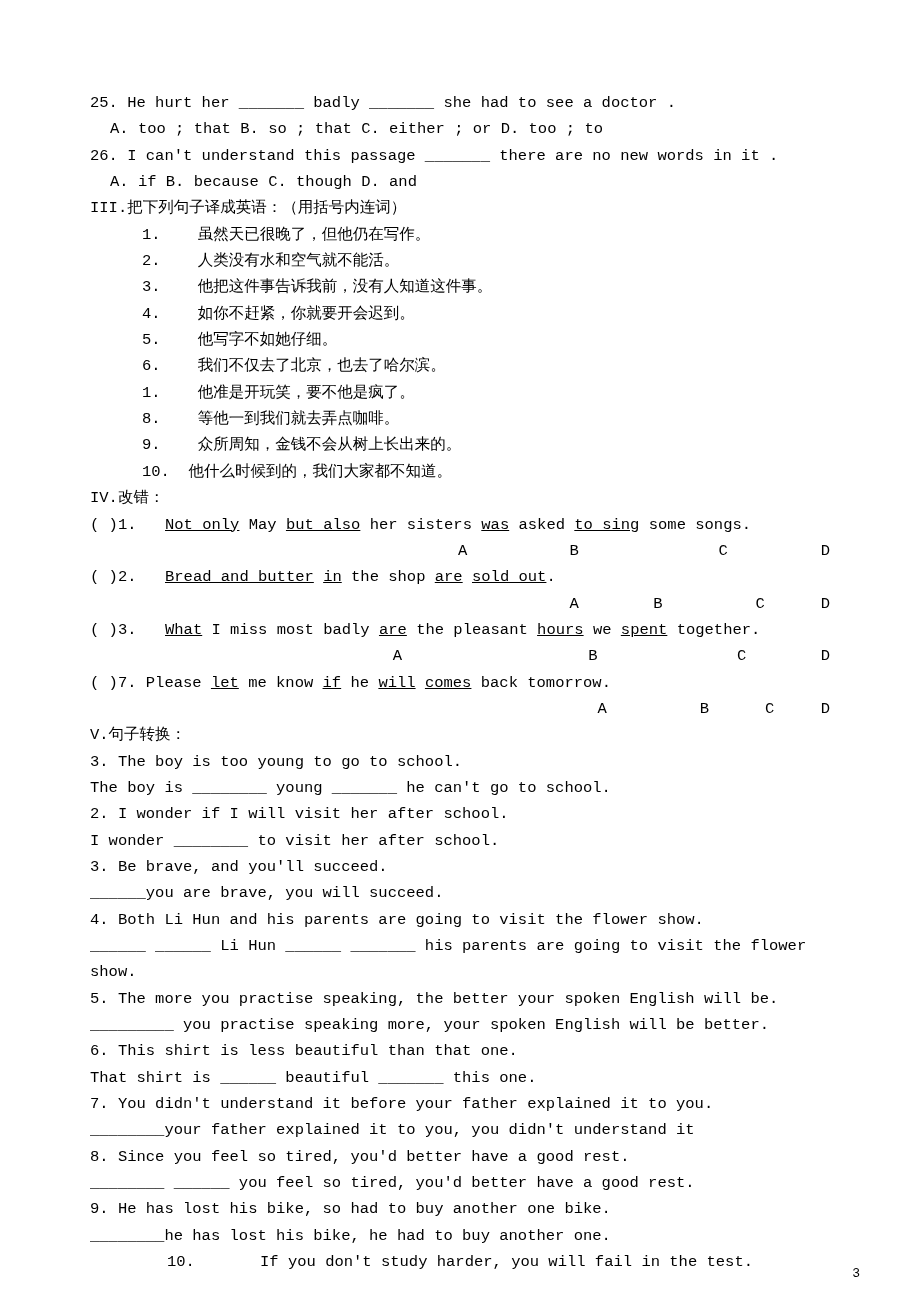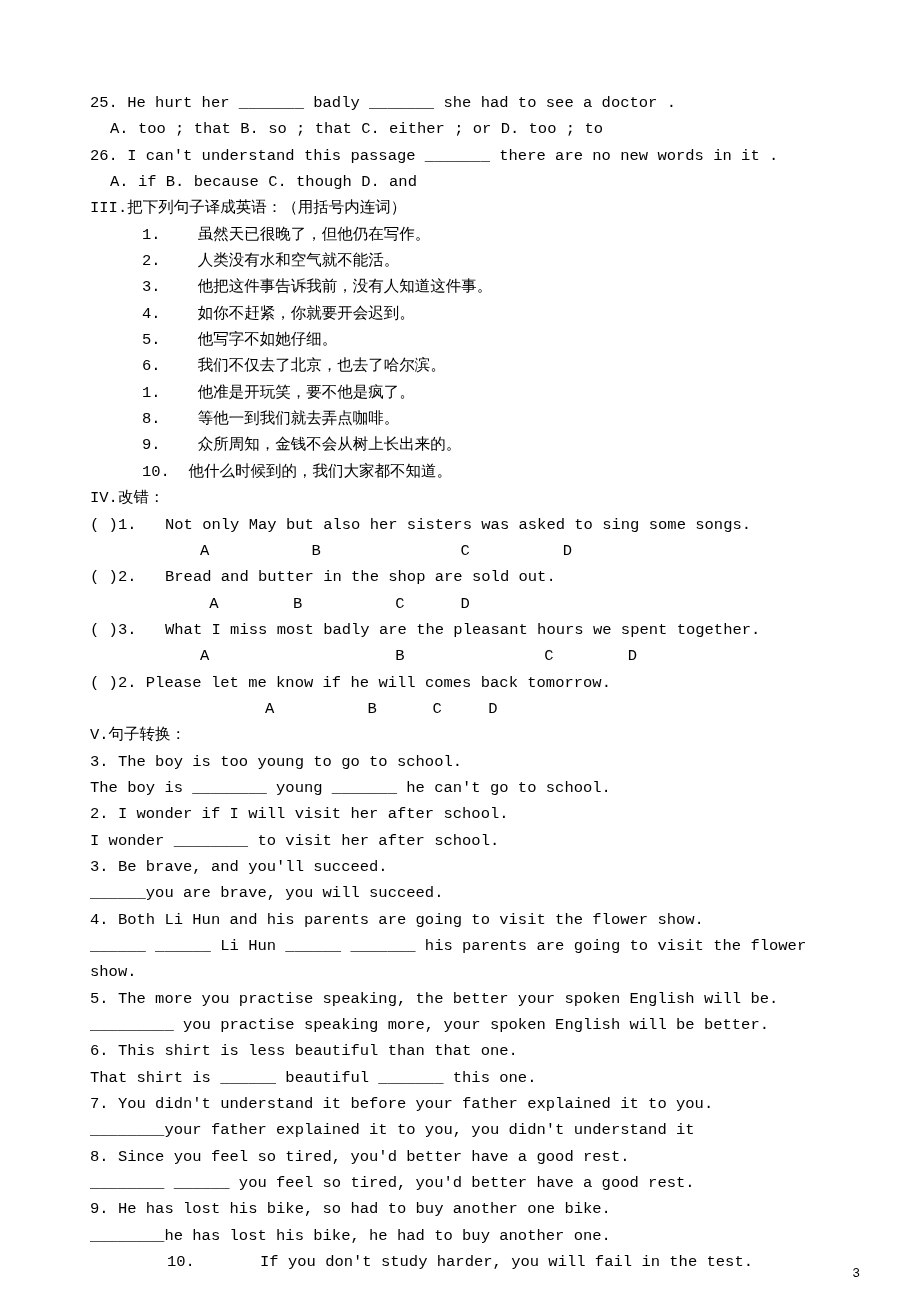--- a/index.html
+++ b/index.html
@@ -11,25 +11,25 @@
     color: #000;
     line-height: 1.7;
   }
   .page {
     width: 920px;
     min-height: 1302px;
     padding: 90px 90px 40px 90px;
     box-sizing: border-box;
     position: relative;
   }
-  .u { }
+  .u { text-decoration: underline; }
   .indent-choices { padding-left: 20px; }
   .list-block { padding-left: 52px; }
   .list-row { white-space: pre; }
-  .err-line2 { padding-left: 110px; white-space: pre; }
+  .err-line2 { padding-left: 110px; white-space: pre; text-align: right; }
   .paren { display: inline-block; width: 75px; }
   .pagenum {
     position: absolute;
     bottom: 30px;
     right: 60px;
     font-size: 13px;
   }
   .pre { white-space: pre; text-align: center; }
 </style>
 </head>
@@ -68,21 +68,21 @@
     <span class="paren">(   )2. </span><span class="u">Bread and butter</span><span>  </span><span class="u">in</span><span>  the shop  </span><span class="u">are</span><span>   </span><span class="u">sold out</span><span>.</span>
   </div>
   <div class="err-line2"> A        B          C      D</div>
 
   <div>
     <span class="paren">(   )3. </span><span class="u">What</span><span>  I miss most badly  </span><span class="u">are</span><span>  the pleasant  </span><span class="u">hours</span><span>  we  </span><span class="u">spent</span><span>  together.</span>
   </div>
   <div class="err-line2">A                    B               C        D</div>
 
   <div>
-    <span>(   )2. Please  </span><span class="u">let</span><span>  me know  </span><span class="u">if</span><span>  he  </span><span class="u">will</span><span>  </span><span class="u">comes</span><span>  back tomorrow.</span>
+    <span>(   )7. Please  </span><span class="u">let</span><span>  me know  </span><span class="u">if</span><span>  he  </span><span class="u">will</span><span>  </span><span class="u">comes</span><span>  back tomorrow.</span>
   </div>
   <div class="err-line2">       A          B      C     D</div>
 
   <div>V.句子转换：</div>
 
   <div>3. The boy is too young to go to school.</div>
   <div>The boy is ________ young _______ he can't go to school.</div>
   <div>2. I wonder if I will visit her after school.</div>
   <div>I wonder ________ to visit her after school.</div>
   <div>3. Be brave, and you'll succeed.</div>

